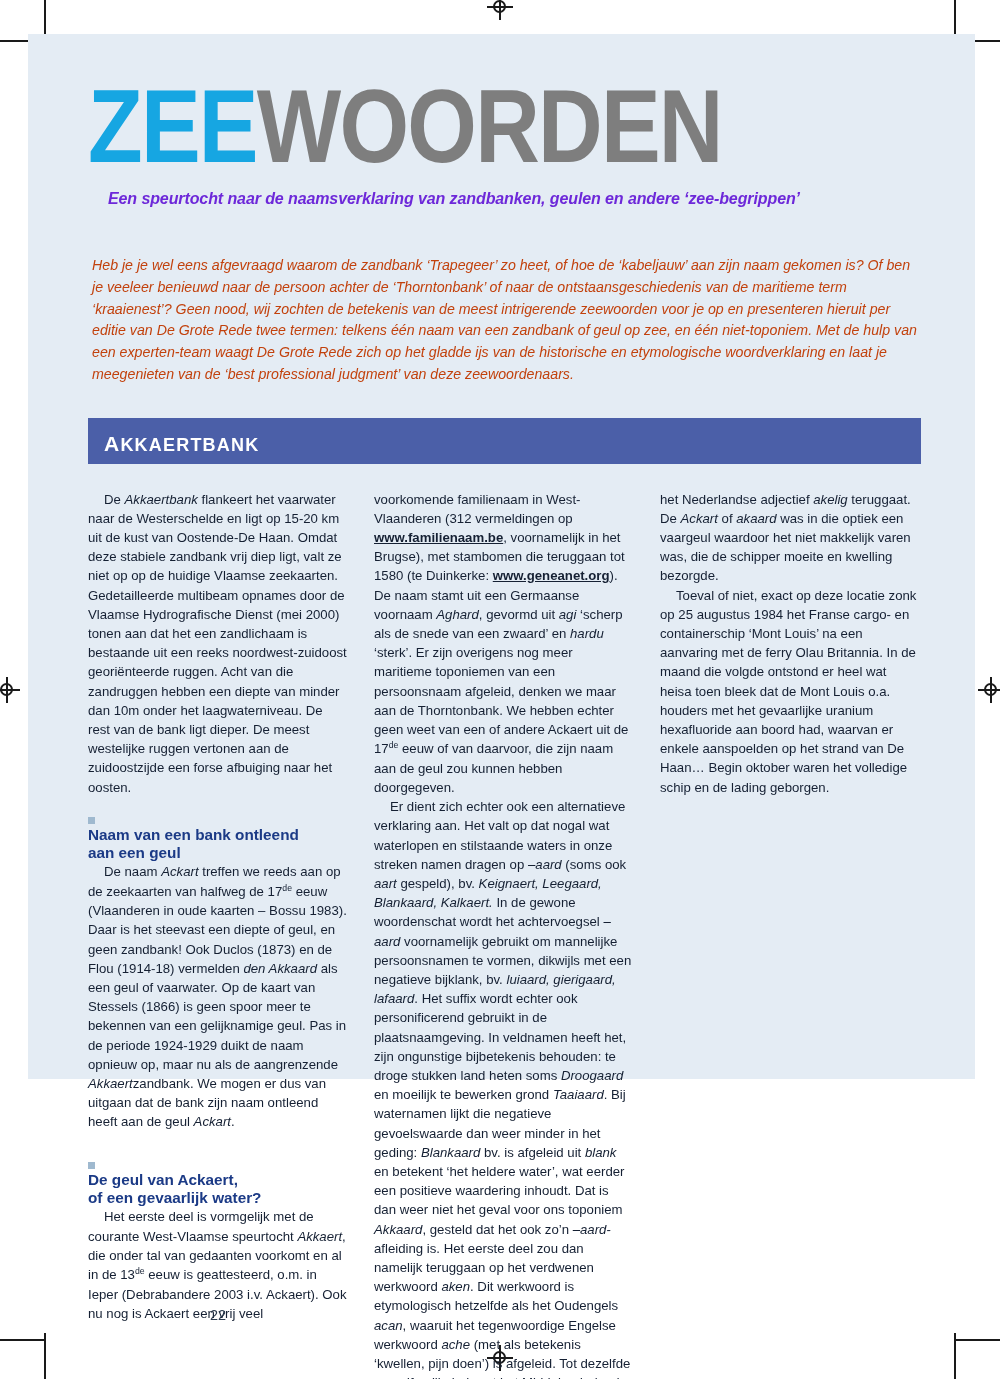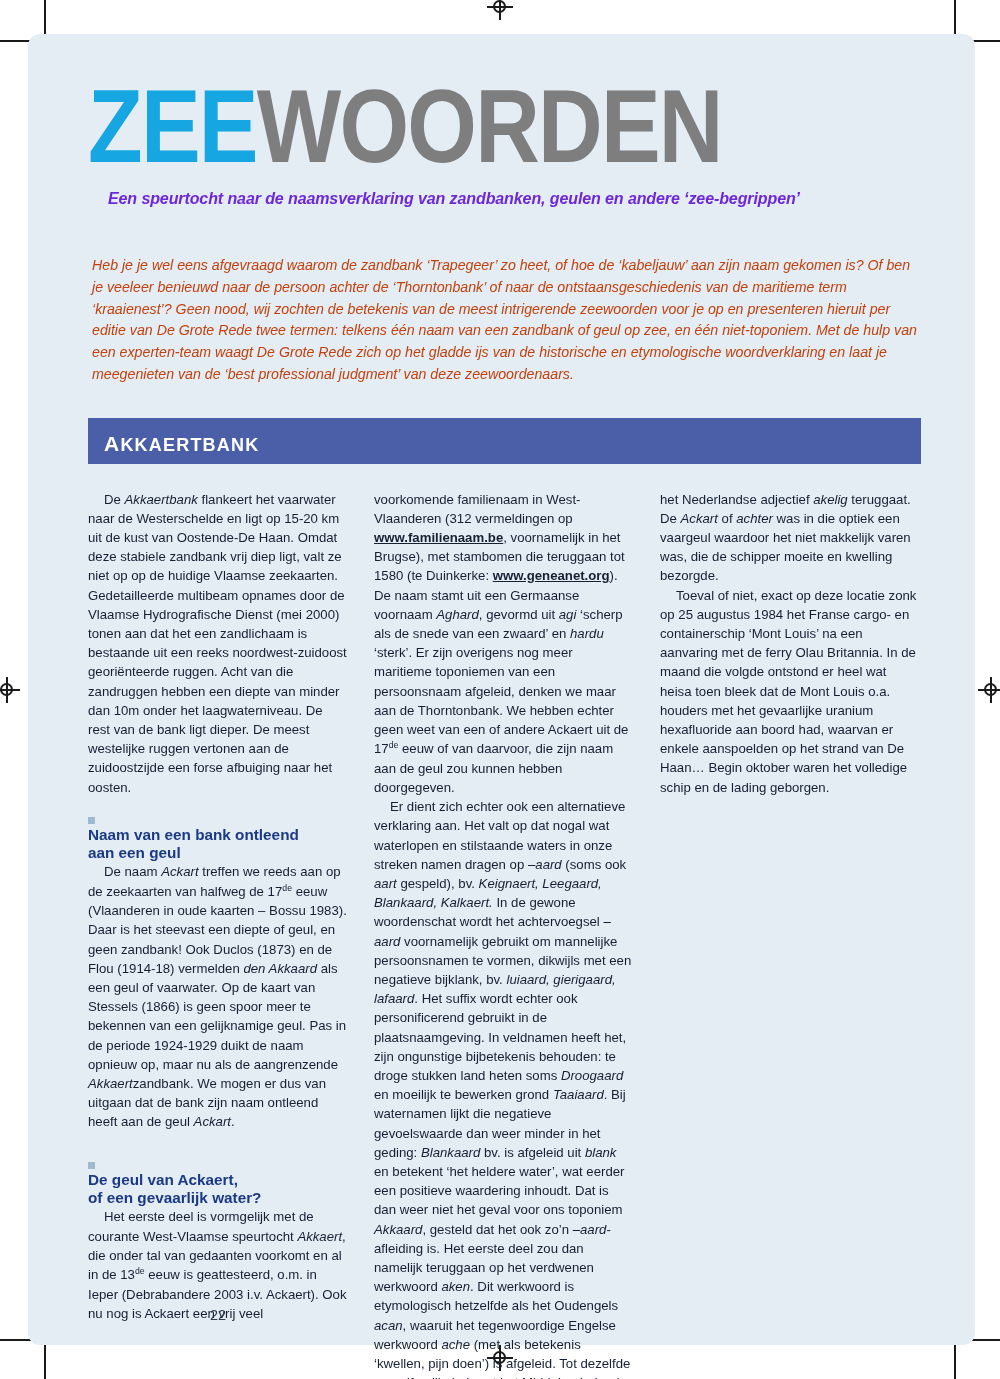--- a/index.html
+++ b/index.html
@@ -44,23 +44,22 @@
     height: 2px; width: 26px;
     background: #1a1a1a;
   }
 
   
   .page {
     position: absolute;
     left: 28px;
     top: 34px;
     width: 947px;
-    height: 1311px;
+    height: 1045px;
     background: #e4ecf4;
-    border-radius: 12px;
   }
 
   .inner {
     position: absolute;
     left: 60px;
     top: 44px;
     width: 833px;
   }
 
   
@@ -246,21 +245,21 @@
         <p class="after-subhead"><span>Het eerste deel is vormgelijk met de courante West-Vlaamse speurtocht </span><span class="it">Akkaert</span><span>, die onder tal van gedaanten voorkomt en al in de 13</span><sup>de</sup><span> eeuw is geattesteerd, o.m. in Ieper (Debrabandere 2003 i.v. Ackaert). Ook nu nog is Ackaert een vrij veel</span></p>
       </div>
 
       <div class="col">
         <p class="noindent"><span>voorkomende familienaam in West-Vlaanderen (312 vermeldingen op </span><a class="url" href="#">www.familienaam.be</a><span>, voornamelijk in het Brugse), met stambomen die teruggaan tot 1580 (te Duinkerke: </span><a class="url" href="#">www.geneanet.org</a><span>). De naam stamt uit een Germaanse voornaam </span><span class="it">Aghard</span><span>, gevormd uit </span><span class="it">agi</span><span>  ‘scherp als de snede van een zwaard’ en </span><span class="it">hardu</span><span>  ‘sterk’. Er zijn overigens nog meer maritieme toponiemen van een persoonsnaam afgeleid, denken we maar aan de Thorntonbank. We hebben echter geen weet van een of andere Ackaert uit de 17</span><sup>de</sup><span> eeuw of van daarvoor, die zijn naam aan de geul zou kunnen hebben doorgegeven.</span></p>
 
         <p><span>Er dient zich echter ook een alternatieve verklaring aan. Het valt op dat nogal wat waterlopen en stilstaande waters in onze streken namen dragen op </span><span class="it">–aard</span><span> (soms ook </span><span class="it">aart</span><span> gespeld), bv. </span><span class="it">Keignaert, Leegaard, Blankaard, Kalkaert.</span><span>  In de gewone woordenschat wordt het achtervoegsel </span><span class="it">–aard</span><span> voornamelijk gebruikt om mannelijke persoonsnamen te vormen, dikwijls met een negatieve bijklank, bv. </span><span class="it">luiaard, gierigaard, lafaard</span><span>. Het suffix wordt echter ook personificerend gebruikt in de plaatsnaamgeving. In veldnamen heeft het, zijn ongunstige bijbetekenis behouden: te droge stukken land heten soms </span><span class="it">Droogaard</span><span> en moeilijk te bewerken grond </span><span class="it">Taaiaard</span><span>. Bij waternamen lijkt die negatieve gevoelswaarde dan weer minder in het geding: </span><span class="it">Blankaard</span><span>  bv. is afgeleid uit </span><span class="it">blank</span><span> en betekent ‘het heldere water’, wat eerder een positieve waardering inhoudt. Dat is dan weer niet het geval voor ons toponiem </span><span class="it">Akkaard</span><span>, gesteld dat het ook zo’n </span><span class="it">–aard</span><span>-afleiding is. Het eerste deel zou dan namelijk teruggaan op het verdwenen werkwoord </span><span class="it">aken</span><span>. Dit werkwoord is etymologisch hetzelfde als het Oudengels </span><span class="it">acan</span><span>, waaruit het tegenwoordige Engelse werkwoord </span><span class="it">ache</span><span> (met als betekenis ‘kwellen, pijn doen’) is afgeleid. Tot dezelfde woordfamilie behoort het Middelnederlandse zelfstandig naamwoord </span></p>
       </div>
 
       <div class="col">
-        <p class="noindent"><span>het Nederlandse adjectief </span><span class="it">akelig</span><span> teruggaat. De </span><span class="it">Ackart</span><span> of </span><span class="it">achter</span><span> was in die optiek een vaargeul waardoor het niet makkelijk varen was, die de schipper moeite en kwelling bezorgde.</span></p>
+        <p class="noindent"><span>het Nederlandse adjectief </span><span class="it">akelig</span><span> teruggaat. De </span><span class="it">Ackart</span><span> of </span><span class="it">akaard</span><span> was in die optiek een vaargeul waardoor het niet makkelijk varen was, die de schipper moeite en kwelling bezorgde.</span></p>
 
         <p>Toeval of niet, exact op deze locatie zonk op 25 augustus 1984 het Franse cargo- en containerschip ‘Mont Louis’ na een aanvaring met de ferry Olau Britannia. In de maand die volgde ontstond er heel wat heisa toen bleek dat de Mont Louis o.a. houders met het gevaarlijke uranium hexafluoride aan boord had, waarvan er enkele aanspoelden op het strand van De Haan… Begin oktober waren het volledige schip en de lading geborgen.</p>
       </div>
 
     </div>
   </div>
 
   <div class="pagenum">22</div>
 </div>
 

